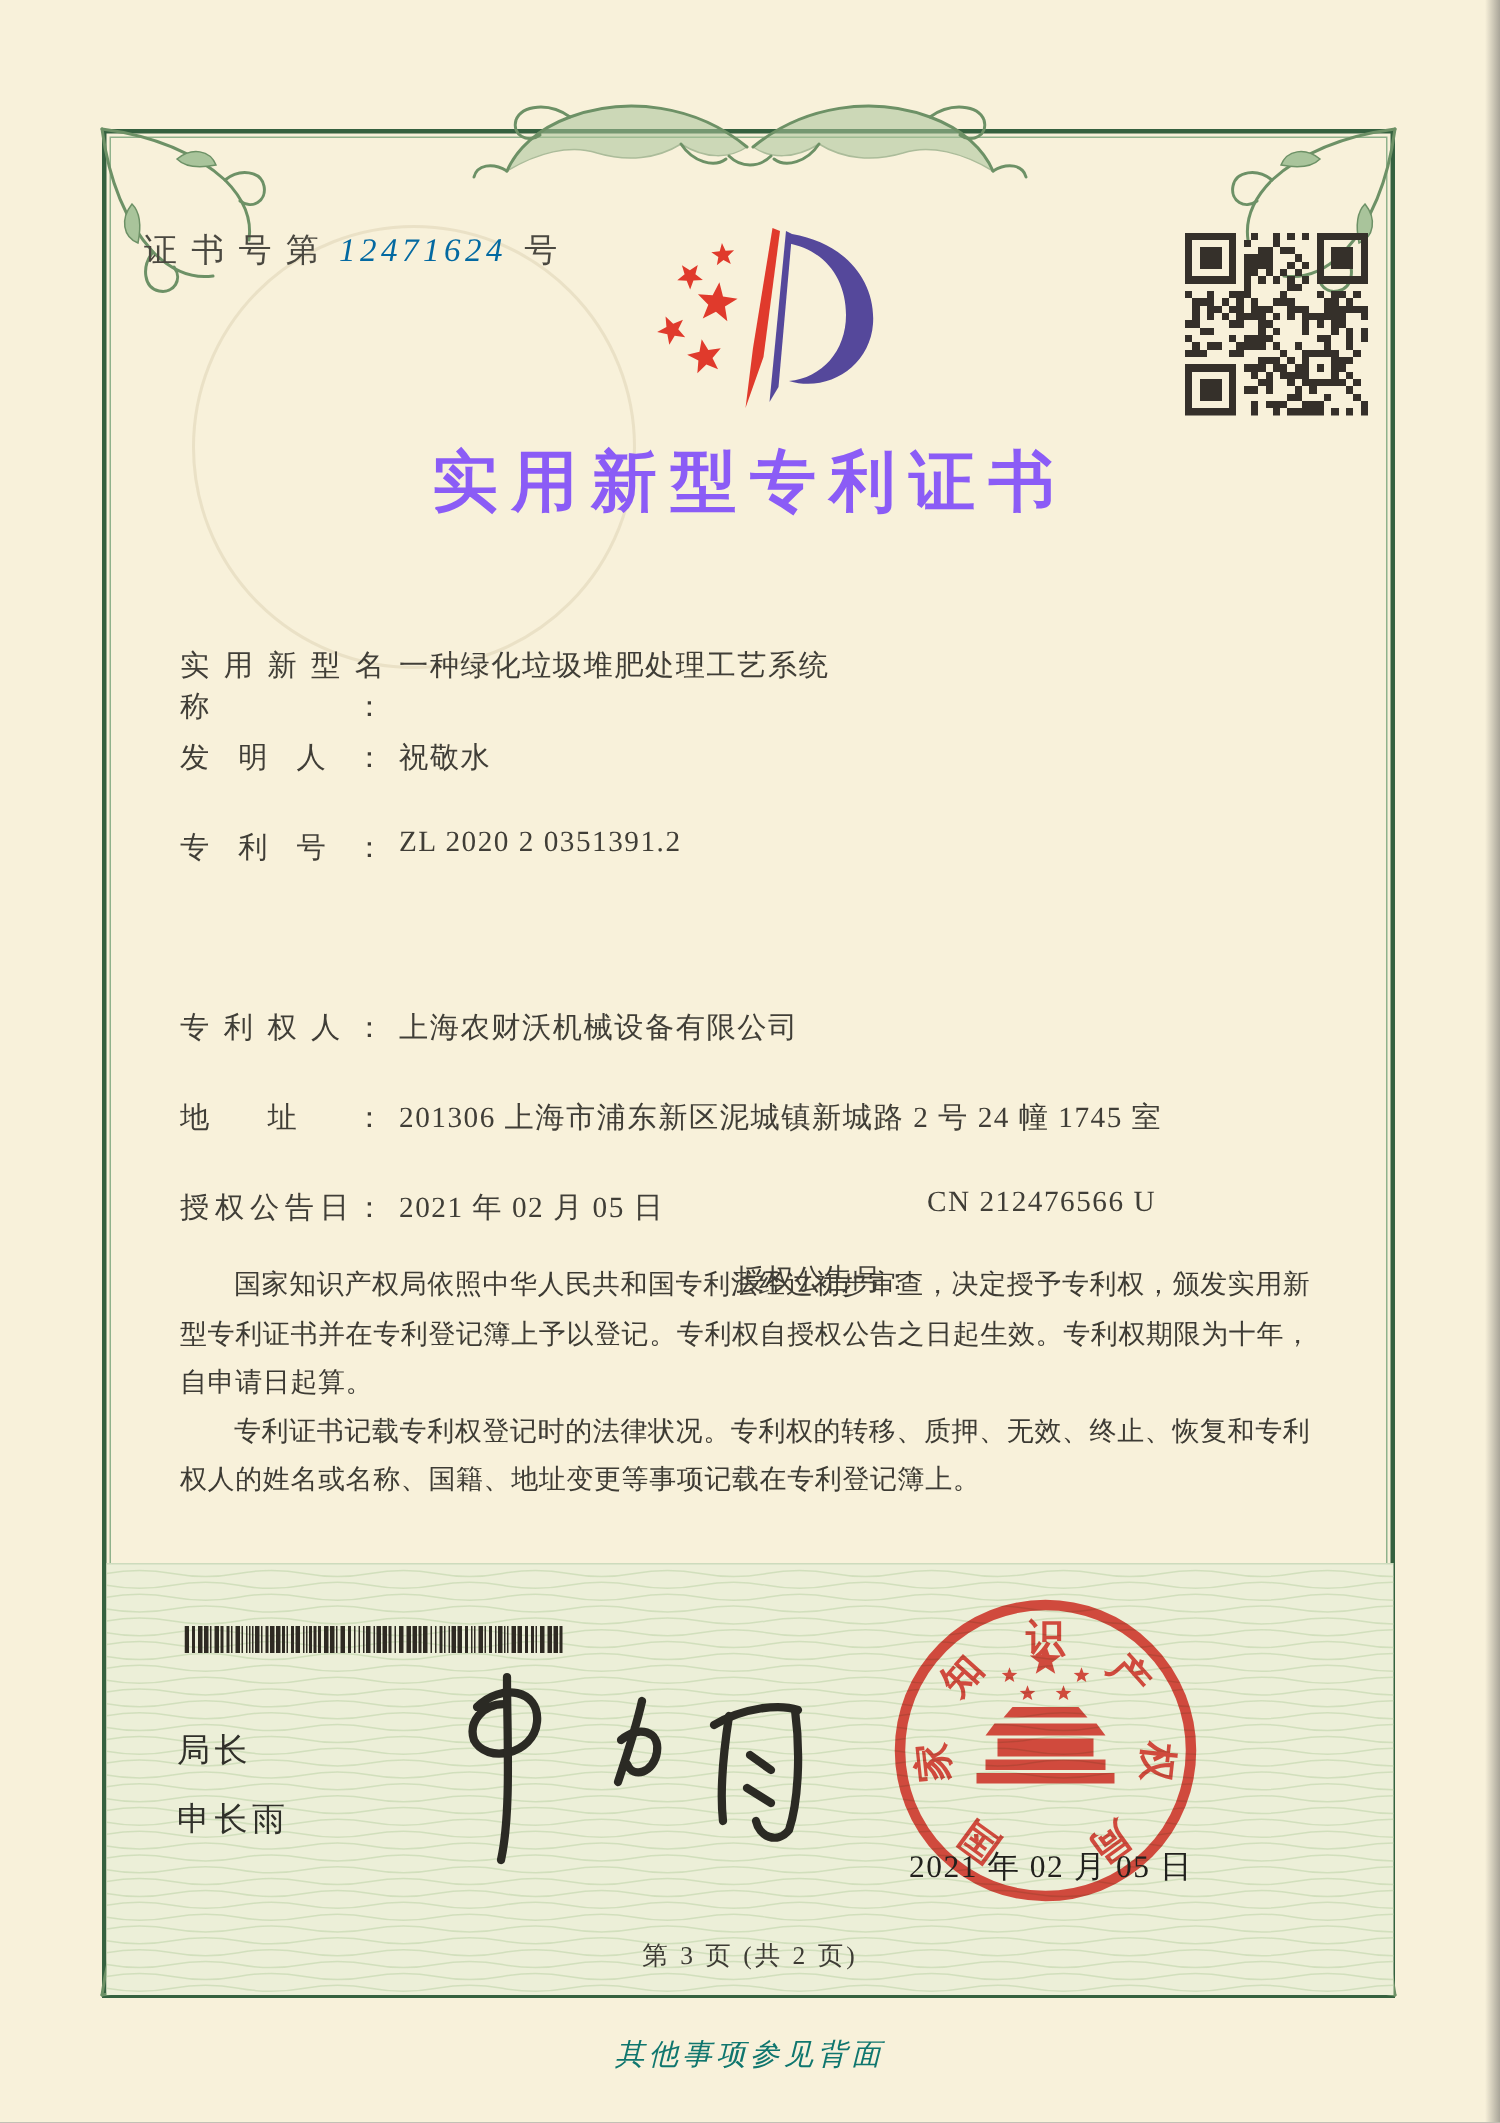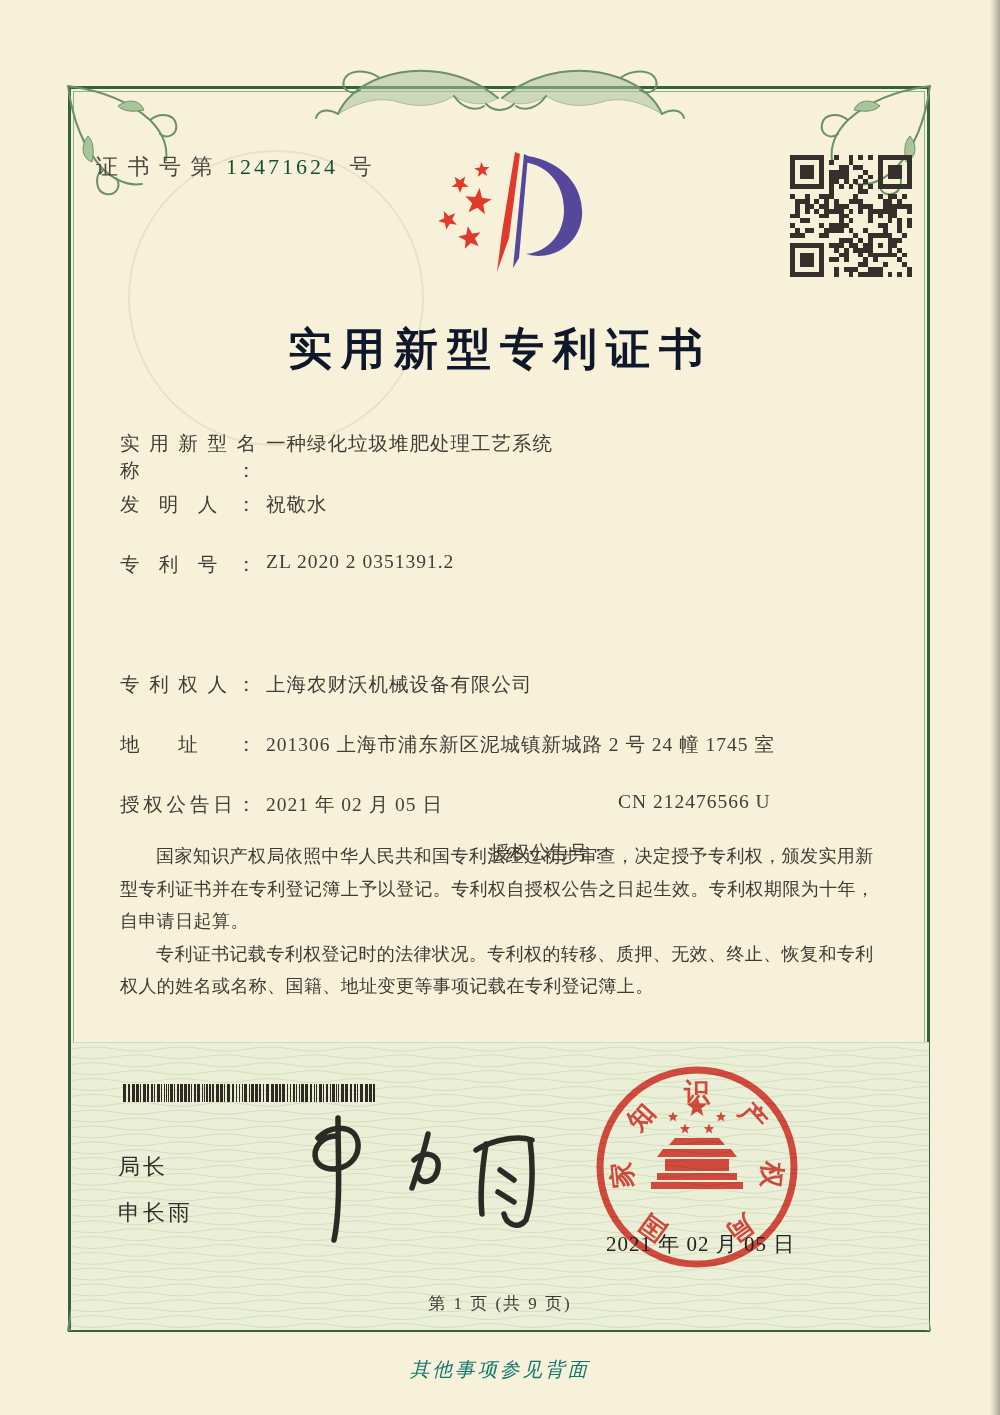--- a/index.html
+++ b/index.html
@@ -20,27 +20,27 @@
     border:3px solid #35613f;box-sizing:border-box;}
   .frame-inner{position:absolute;inset:2px;border:1px solid #8fb28b;}
   .ghost-seal{position:absolute;left:128px;top:150px;width:292px;height:292px;
     border:2px solid rgba(186,168,128,0.22);border-radius:50%;}
   svg.corner{position:absolute;width:140px;height:140px;}
   svg.ornament{position:absolute;width:420px;height:86px;left:290px;top:46px;}
   .green-stroke{stroke:#6d9166;fill:none;stroke-width:2;stroke-linecap:round;}
   .green-fill{fill:#a9c49b;stroke:#6d9166;stroke-width:1;}
 
   .cert-no{position:absolute;left:96px;top:152px;font-size:22px;color:#4a4840;letter-spacing:2px;}
-  .cert-no .num{color:#14532d;letter-spacing:3px;padding:0 4px;}
+  .cert-no .num{color:#0369a1;letter-spacing:3px;padding:0 4px;font-style:italic;}
 
   .logo{position:absolute;left:418px;top:140px;width:175px;height:152px;}
   .qr{position:absolute;left:790px;top:155px;width:122px;height:122px;}
 
-  .title{position:absolute;left:0;top:320px;width:100%;text-align:center;
-    font-size:44px;font-weight:600;letter-spacing:9px;color:#0f172a;}
+  .title{position:absolute;left:0;top:292px;width:100%;text-align:center;
+    font-size:44px;font-weight:600;letter-spacing:9px;color:#8b5cf6;}
 
   .frow{position:absolute;left:120px;width:770px;font-size:19.5px;color:#403e37;}
   .flabel{display:inline-block;width:136px;text-align:justify;text-align-last:justify;vertical-align:top;}
   .fvalue{margin-left:10px;letter-spacing:1px;}
   .gpair{position:absolute;left:370px;top:0;white-space:nowrap;}
   .gpair .flabel{width:118px;margin-top:48px;}
 
   .paras{position:absolute;left:120px;top:840px;width:764px;
     font-size:18px;line-height:32.5px;color:#3d3b34;letter-spacing:0.4px;}
   .paras p{margin:0;text-indent:2em;}
@@ -615,17 +615,17 @@
       <text x="180.58914215262052" y="113.839634745074" transform="rotate(96 180.58914215262052 113.839634745074)" class="seal-ch">权</text>
       <text x="150.0838939219355" y="166.67627457812105" transform="rotate(144 150.0838939219355 166.67627457812105)" class="seal-ch">局</text>
       <polygon points="106.0,35.0 108.7,42.3 116.5,42.6 110.4,47.4 112.5,54.9 106.0,50.6 99.5,54.9 101.6,47.4 95.5,42.6 103.3,42.3" fill="#df4038"></polygon>
       <polygon points="82.0,50.5 83.4,54.1 87.2,54.3 84.2,56.7 85.2,60.4 82.0,58.3 78.8,60.4 79.8,56.7 76.8,54.3 80.6,54.1" fill="#df4038"></polygon>
       <polygon points="94.0,62.5 95.4,66.1 99.2,66.3 96.2,68.7 97.2,72.4 94.0,70.3 90.8,72.4 91.8,68.7 88.8,66.3 92.6,66.1" fill="#df4038"></polygon>
       <polygon points="118.0,62.5 119.4,66.1 123.2,66.3 120.2,68.7 121.2,72.4 118.0,70.3 114.8,72.4 115.8,68.7 112.8,66.3 116.6,66.1" fill="#df4038"></polygon>
       <polygon points="130.0,50.5 131.4,54.1 135.2,54.3 132.2,56.7 133.2,60.4 130.0,58.3 126.8,60.4 127.8,56.7 124.8,54.3 128.6,54.1" fill="#df4038"></polygon>
     </svg>
   <div class="seal-date">2021 年 02 月 05 日</div>
 
-  <div class="page-note">第 1 页 (共 9 页)</div>
+  <div class="page-note">第 3 页 (共 2 页)</div>
   <div class="back-note">其他事项参见背面</div>
 
   <div class="edge-strip"></div>
 </div>
 
 </body></html>

